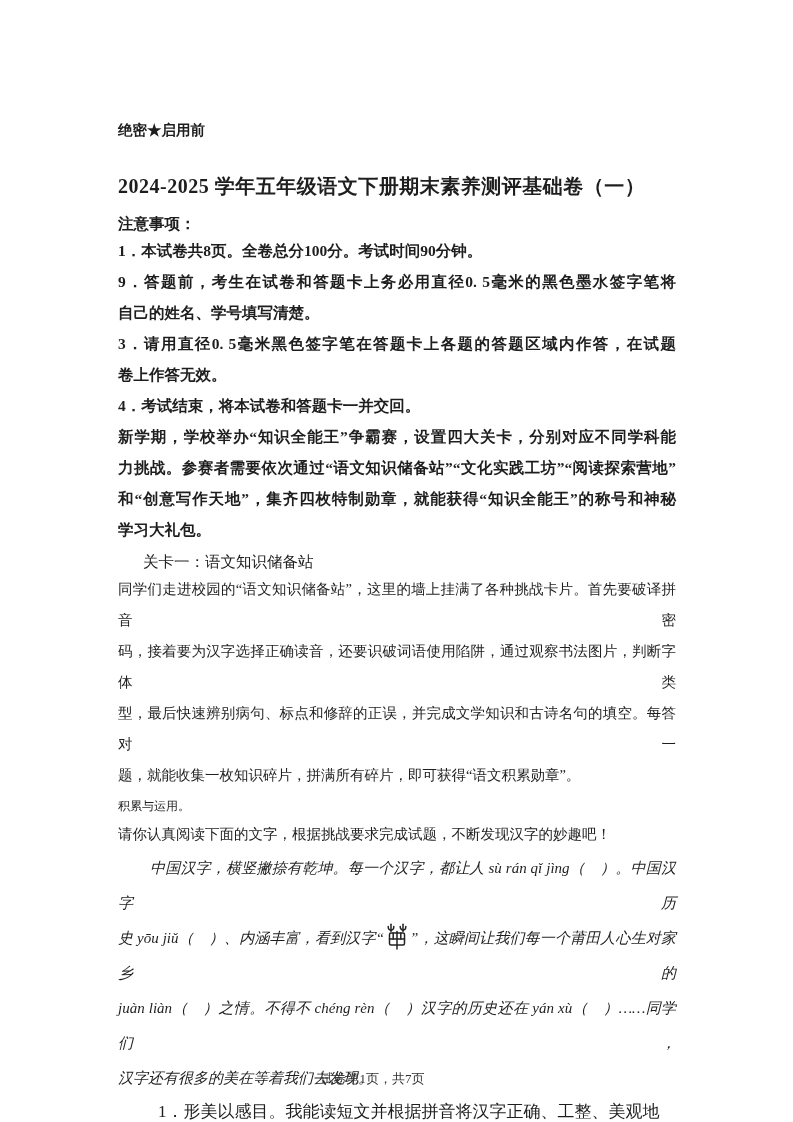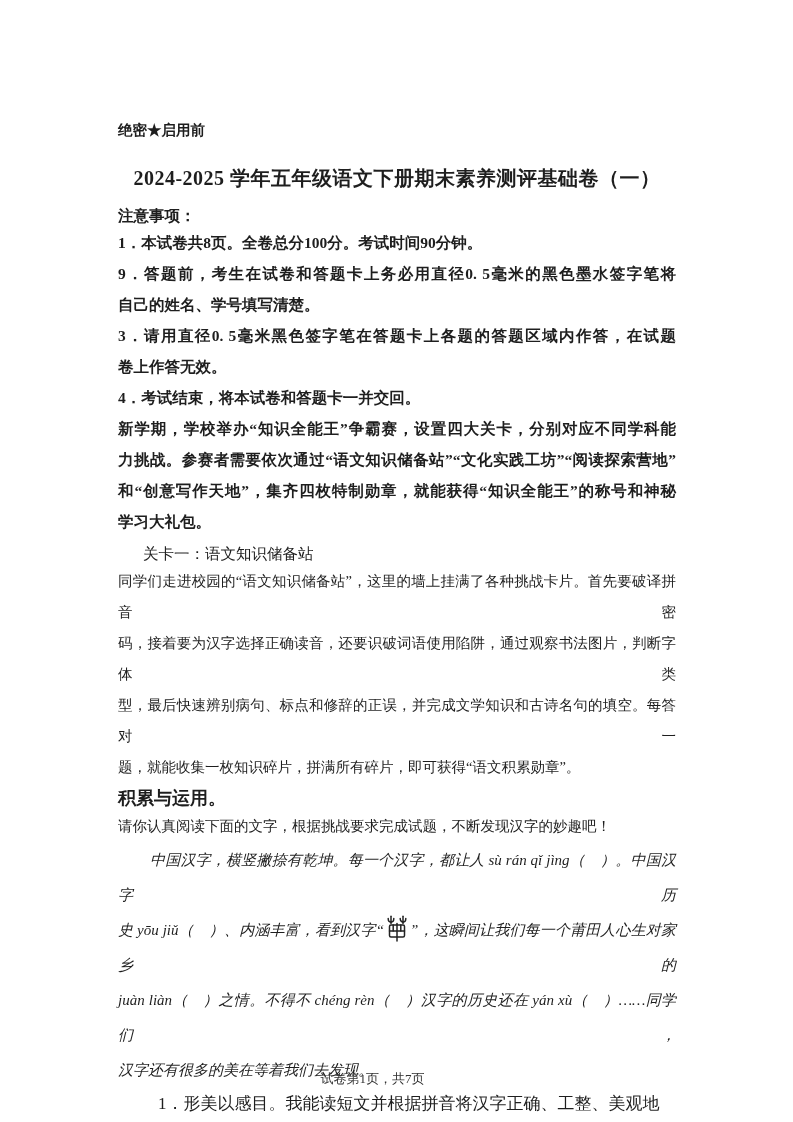--- a/index.html
+++ b/index.html
@@ -1,26 +1,26 @@
 <!DOCTYPE html>
 <html><head>
 <meta charset="utf-8">
 <style>
   html,body{margin:0;padding:0;background:#ffffff;}
   .page{position:relative;width:729px;height:1122px;background:#ffffff;color:#1e1e1e;
         font-family:"Liberation Serif","DejaVu Serif",serif;overflow:hidden;}
   .content{position:absolute;left:118px;top:0;width:558px;}
   .secrecy{margin-top:121px;font-size:14.5px;font-weight:700;line-height:18px;}
-  .title{margin-top:24px;font-size:20px;font-weight:700;line-height:30px;text-align:center;letter-spacing:.5px;white-space:nowrap;}
+  .title{margin-top:32px;font-size:20px;font-weight:700;line-height:30px;letter-spacing:.5px;white-space:nowrap;}
   .notice-head{margin-top:12px;font-size:15.5px;font-weight:700;line-height:22px;}
   .bline{font-size:15.5px;font-weight:700;line-height:31px;}
   .j{text-align:justify;text-align-last:justify;}
   .sec-head{margin-top:5px;font-size:15.5px;font-weight:400;line-height:24px;margin-left:25px;}
   .rline{font-size:14.5px;line-height:31px;}
-  .acc-head{margin-top:2px;font-size:18px;font-weight:700;line-height:26px;}
+  .acc-head{margin-top:2px;font-size:12px;font-weight:400;line-height:26px;}
   .acc-intro{font-size:14.5px;line-height:30px;}
   .passage{margin-top:2px;font-style:italic;}
   .pline{font-size:15px;line-height:35px;}
   .indent{text-indent:32px;}
   .qline{font-size:17px;line-height:32px;margin-left:40px;}
   .seal{display:inline-block;vertical-align:-7px;margin:0 2px;}
   .footer{position:absolute;left:8px;width:100%;top:1070px;text-align:center;font-size:13px;color:#333;}
 </style>
 </head>
 <body>

